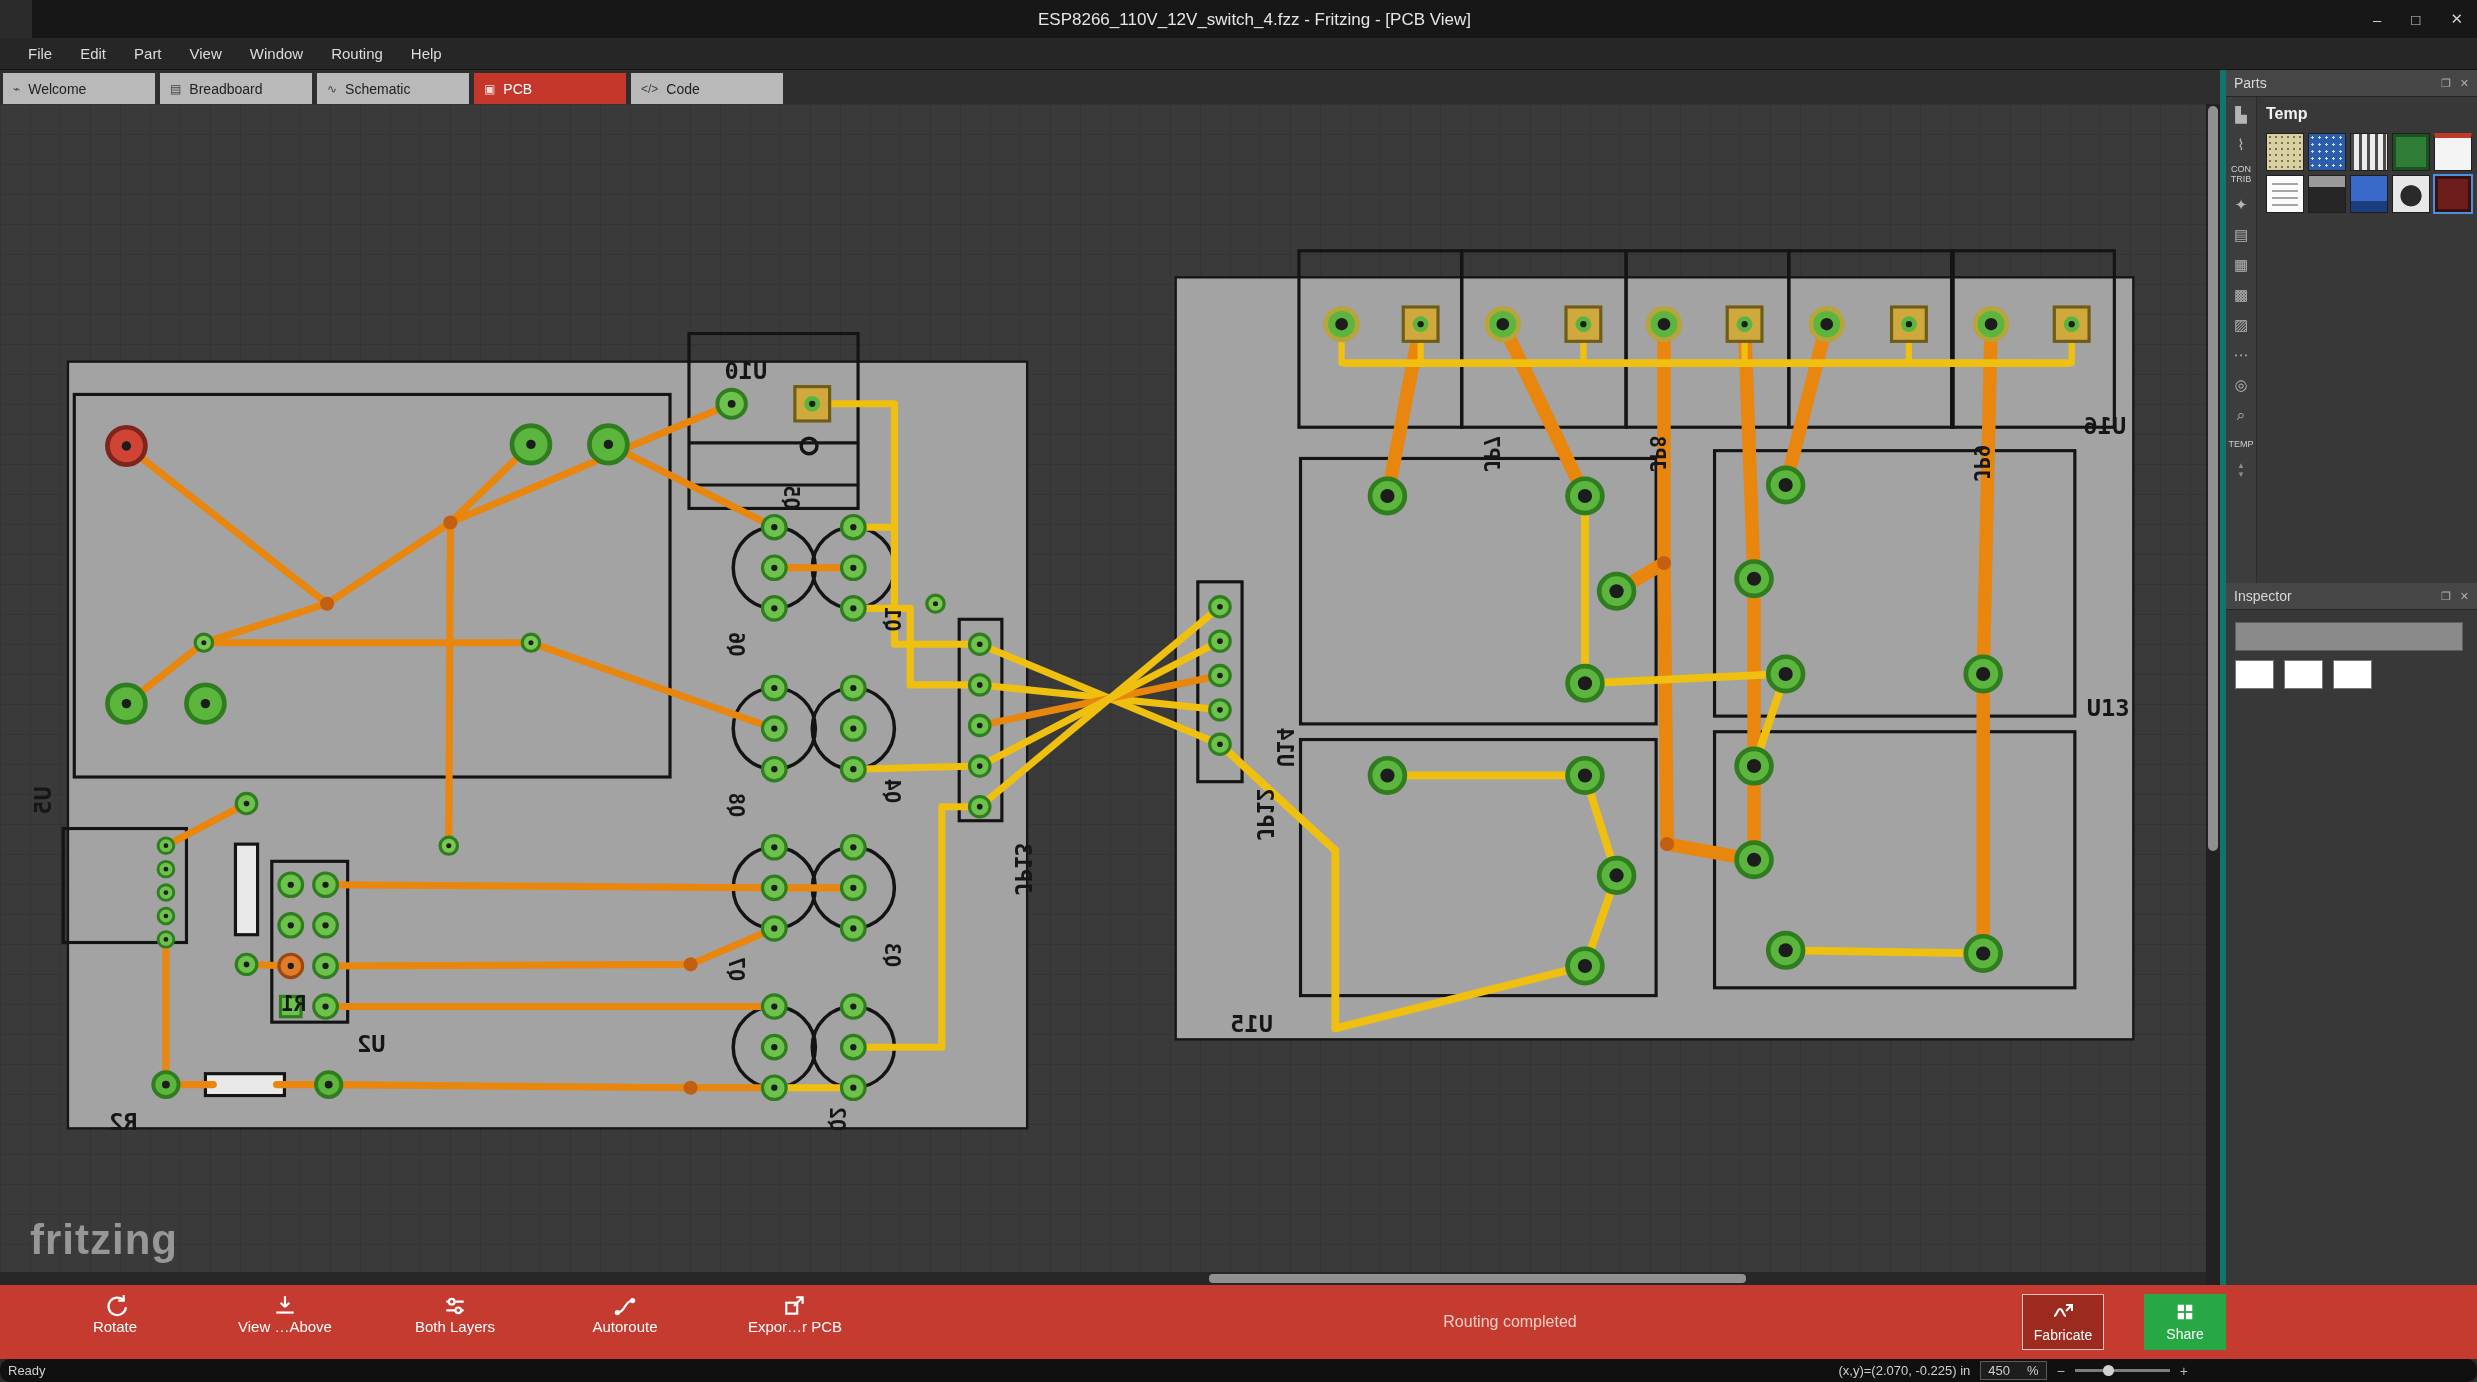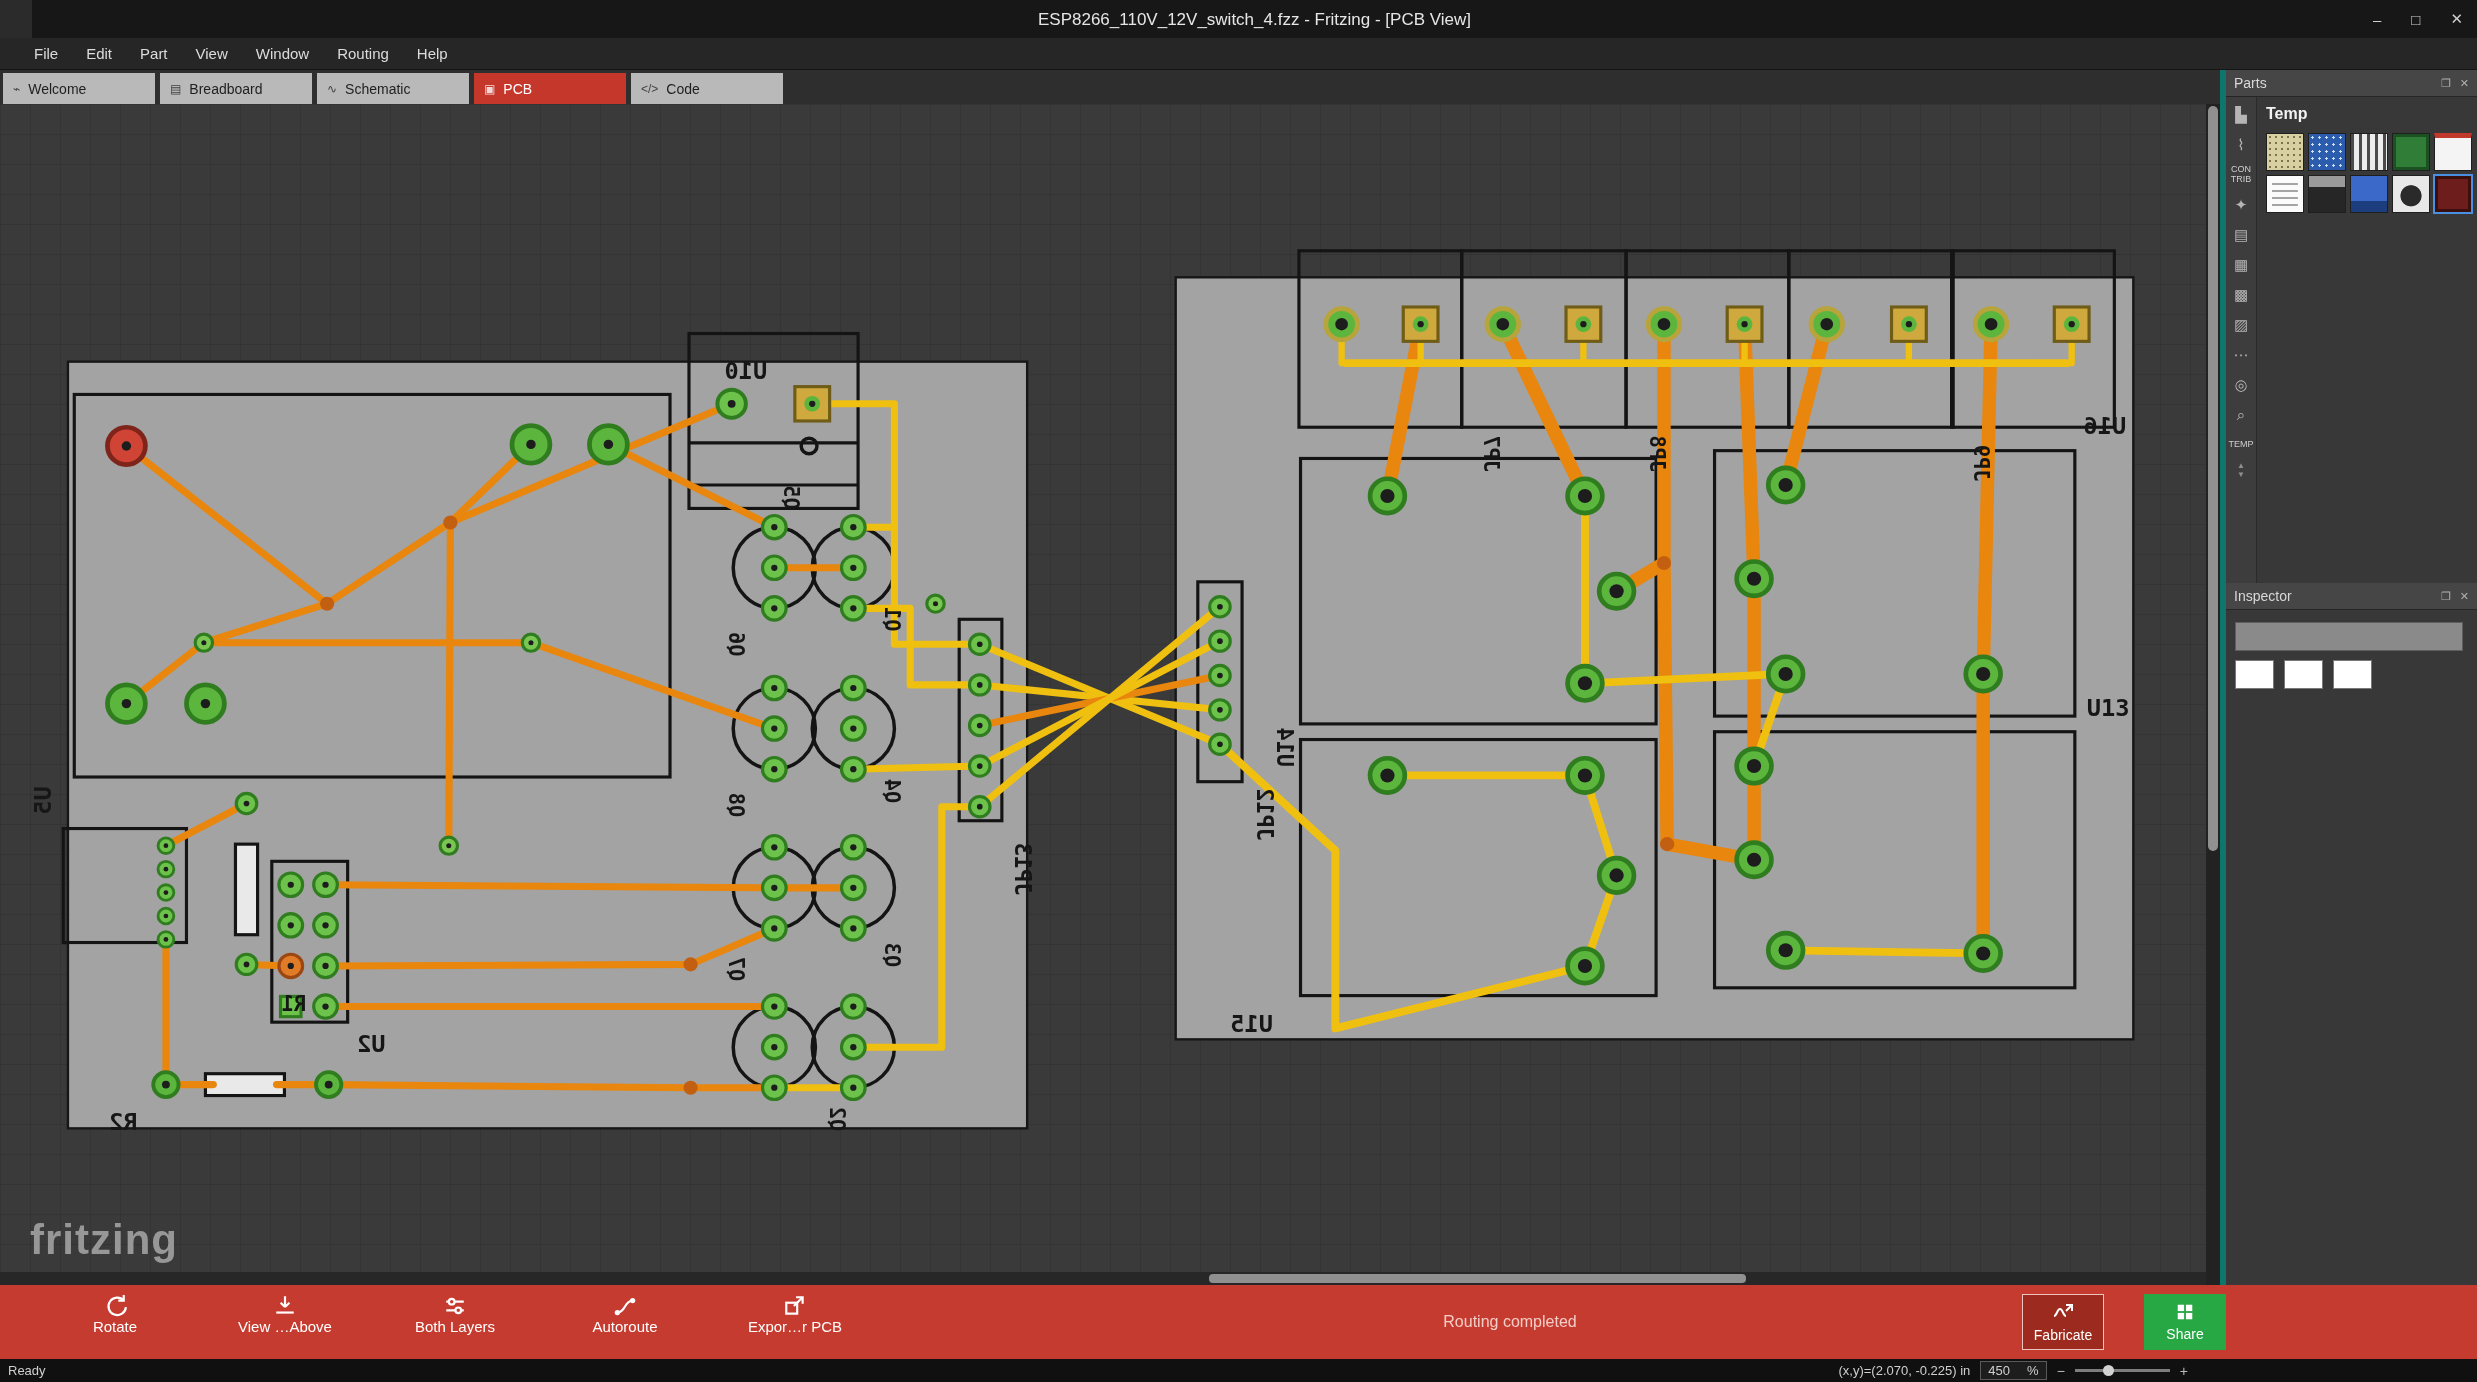--- a/index.html
+++ b/index.html
@@ -9,21 +9,21 @@
   
   .titlebar{position:absolute;left:0;top:0;right:0;height:40px;background:#171717;
             display:flex;align-items:center;justify-content:center;margin-left:32px;}
   .title{font-size:17px;color:#e6e6e6;}
   .win-controls{position:absolute;right:14px;top:0;height:38px;display:flex;gap:30px;
                 align-items:center;color:#d0d0d0;font-size:15px;}
   .win-controls span{cursor:default;}
 
   
   .menubar{position:absolute;top:38px;left:0;right:0;height:32px;background:#262626;
-           display:flex;align-items:center;padding-left:20px;border-bottom:1px solid #151515;box-sizing:border-box;}
+           display:flex;align-items:center;padding-left:14px;border-bottom:1px solid #151515;box-sizing:border-box;}
   .menu-item{color:#dcdcdc;font-size:15px;padding:0 14px;height:100%;display:flex;align-items:center;}
   .menu-item::first-letter{text-decoration:underline;}
 
   
   .tabbar{position:absolute;top:70px;left:0;width:2220px;height:34px;background:#2e2e2e;
           display:flex;gap:5px;padding-left:3px;align-items:flex-end;box-sizing:border-box;}
   .tab{width:152px;height:31px;background:#b9b9b9;color:#1f1f1f;font-size:14px;display:flex;
        align-items:center;gap:8px;padding-left:10px;box-sizing:border-box;}
   .tab.active{background:#c5372b;color:#fff;}
   .tab .ticon{font-size:12px;opacity:.8;}
@@ -83,21 +83,21 @@
   .rb-btn svg{display:block;}
   .rb-status{position:absolute;left:1510px;top:28px;transform:translateX(-50%);
              color:#f3cdc7;font-size:16px;}
   .bigbtn{position:absolute;top:9px;width:82px;height:56px;display:flex;flex-direction:column;
           align-items:center;justify-content:center;gap:4px;color:#fff;font-size:14px;box-sizing:border-box;}
   .fabricate{left:2022px;background:#9c2a1f;border:1px solid #eec3bd;}
   .share{left:2119px;background:#28a745;margin-left:25px;}
 
   
   .statusbar{position:absolute;left:0;top:1359px;right:0;height:23px;background:#101010;
-             display:flex;align-items:center;color:#cfcfcf;font-size:13px;padding:0 8px;box-sizing:border-box;}
+             display:flex;align-items:center;color:#cfcfcf;font-size:13px;padding:0 8px;box-sizing:border-box;border-radius:10px;}
   .sb-right{position:absolute;right:289px;top:0;height:23px;display:flex;align-items:center;gap:10px;}
   .zoom-box{border:1px solid #5a5a5a;background:#1d1d1d;padding:0 7px;font-size:13px;
             display:flex;gap:17px;height:17px;align-items:center;}
   .zsign{font-size:14px;color:#bbb;}
   .slider{width:95px;height:3px;background:#7d7d7d;position:relative;}
   .knob{position:absolute;left:28px;top:-4px;width:11px;height:11px;border-radius:50%;background:#d2d2d2;}
 </style>
 </head>
 <body>
 

